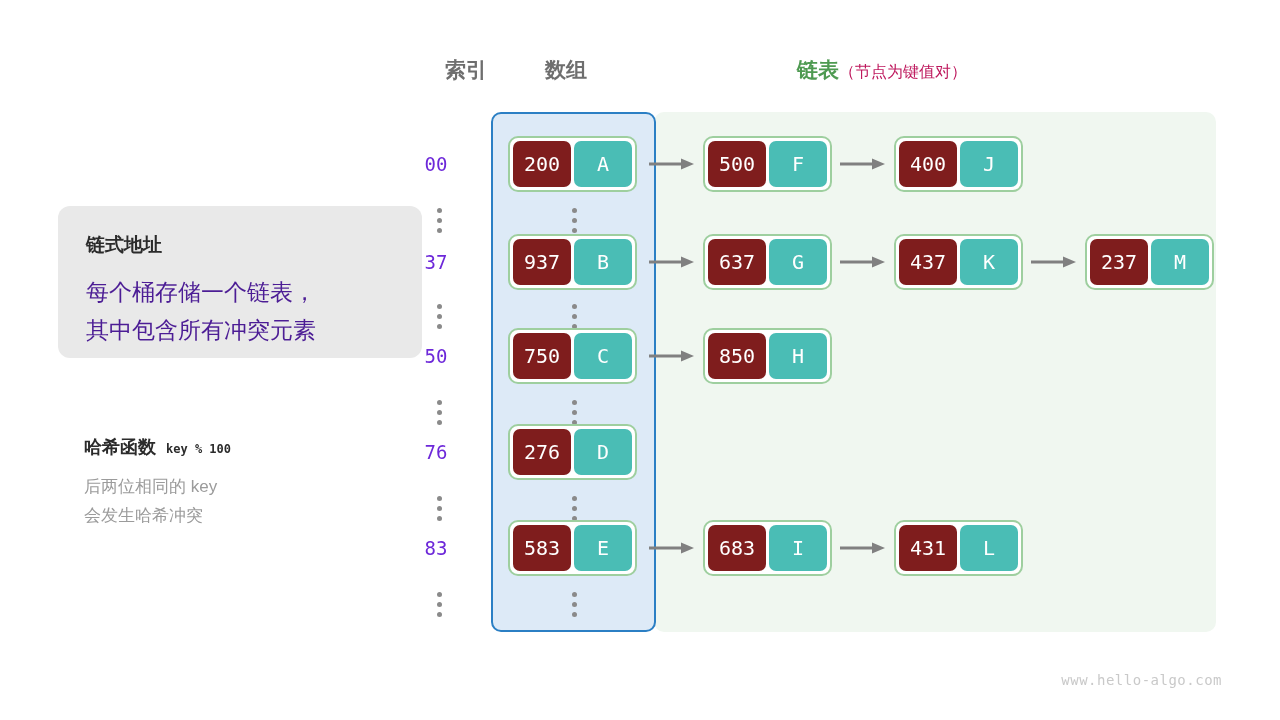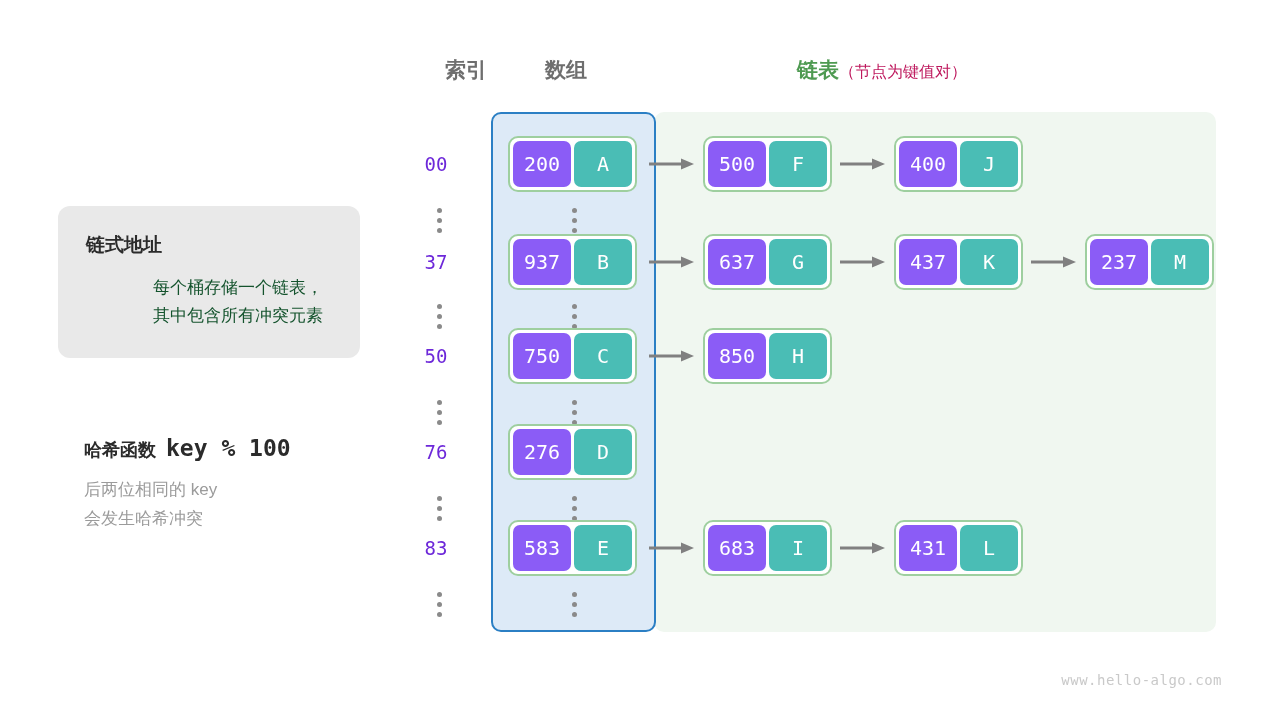--- a/index.html
+++ b/index.html
@@ -36,58 +36,57 @@
     font-size: 16px;
     font-weight: normal;
     color: #be185d;
   }
 
   
   .info-card {
     position: absolute;
     left: 58px;
     top: 206px;
-    width: 302px;
+    width: 364px;
     height: 152px;
     background: #e9e9e9;
     border-radius: 12px;
     box-sizing: border-box;
-    padding: 26px 37px 0 28px;
+    padding: 26px 12px 0 28px;
   }
   .info-title {
     font-size: 19px;
     font-weight: bold;
     color: #2b2b2b;
     margin-bottom: 16px;
   }
   .info-desc {
-    font-size: 17px;
-    color: #14532d;
+    font-size: 23px;
+    color: #4c1d95;
     line-height: 1.65;
-    text-align: right;
   }
 
   
   .hash-note {
     position: absolute;
     left: 84px;
     top: 435px;
     width: 290px;
   }
   .hash-title {
     font-size: 18px;
     font-weight: bold;
     color: #2b2b2b;
     white-space: nowrap;
     margin-bottom: 14px;
   }
   .hash-title .mono {
     font-family: "DejaVu Sans Mono", monospace;
     font-weight: bold;
-    font-size: 23px;
+    font-size: 12px;
   }
   .hash-desc {
     font-size: 17px;
     color: #9b9b9b;
     line-height: 1.7;
   }
 
   
   .green-panel {
     position: absolute;
@@ -154,21 +153,21 @@
     justify-content: center;
     height: 46px;
     font-family: "DejaVu Sans Mono", monospace;
     font-size: 20px;
     color: #ffffff;
     border-radius: 7px;
     box-sizing: border-box;
   }
   .cell-key {
     width: 58px;
-    background: #8b5cf6;
+    background: #7f1d1d;
     margin-right: 3px;
   }
   .cell-val {
     width: 58px;
     background: #4abdb5;
   }
 
   
   .arrow {
     flex: none;

